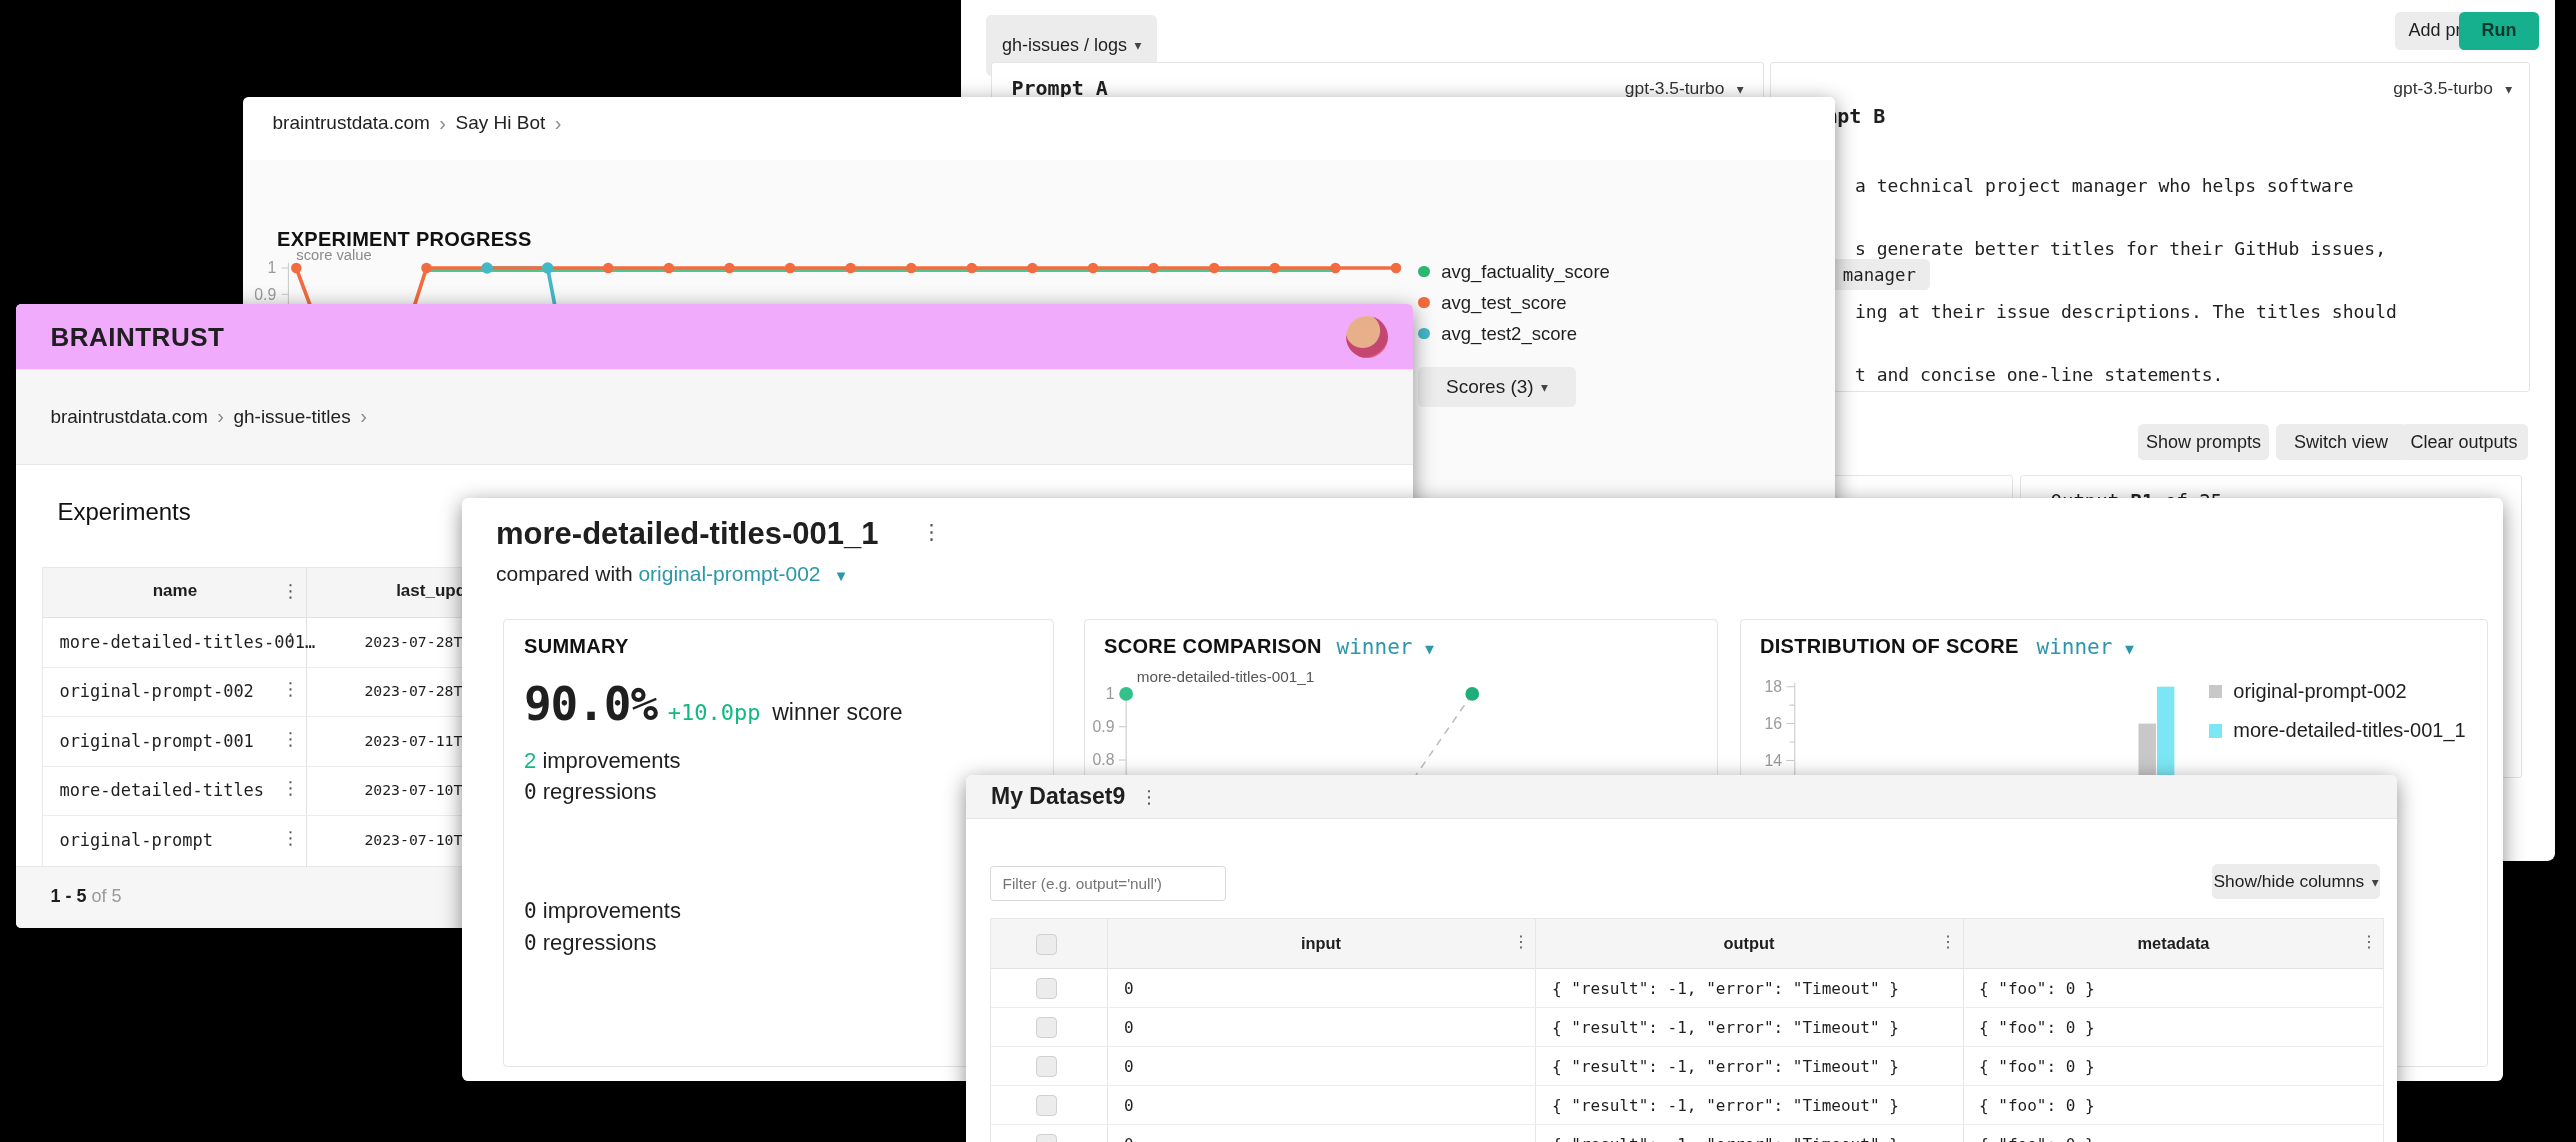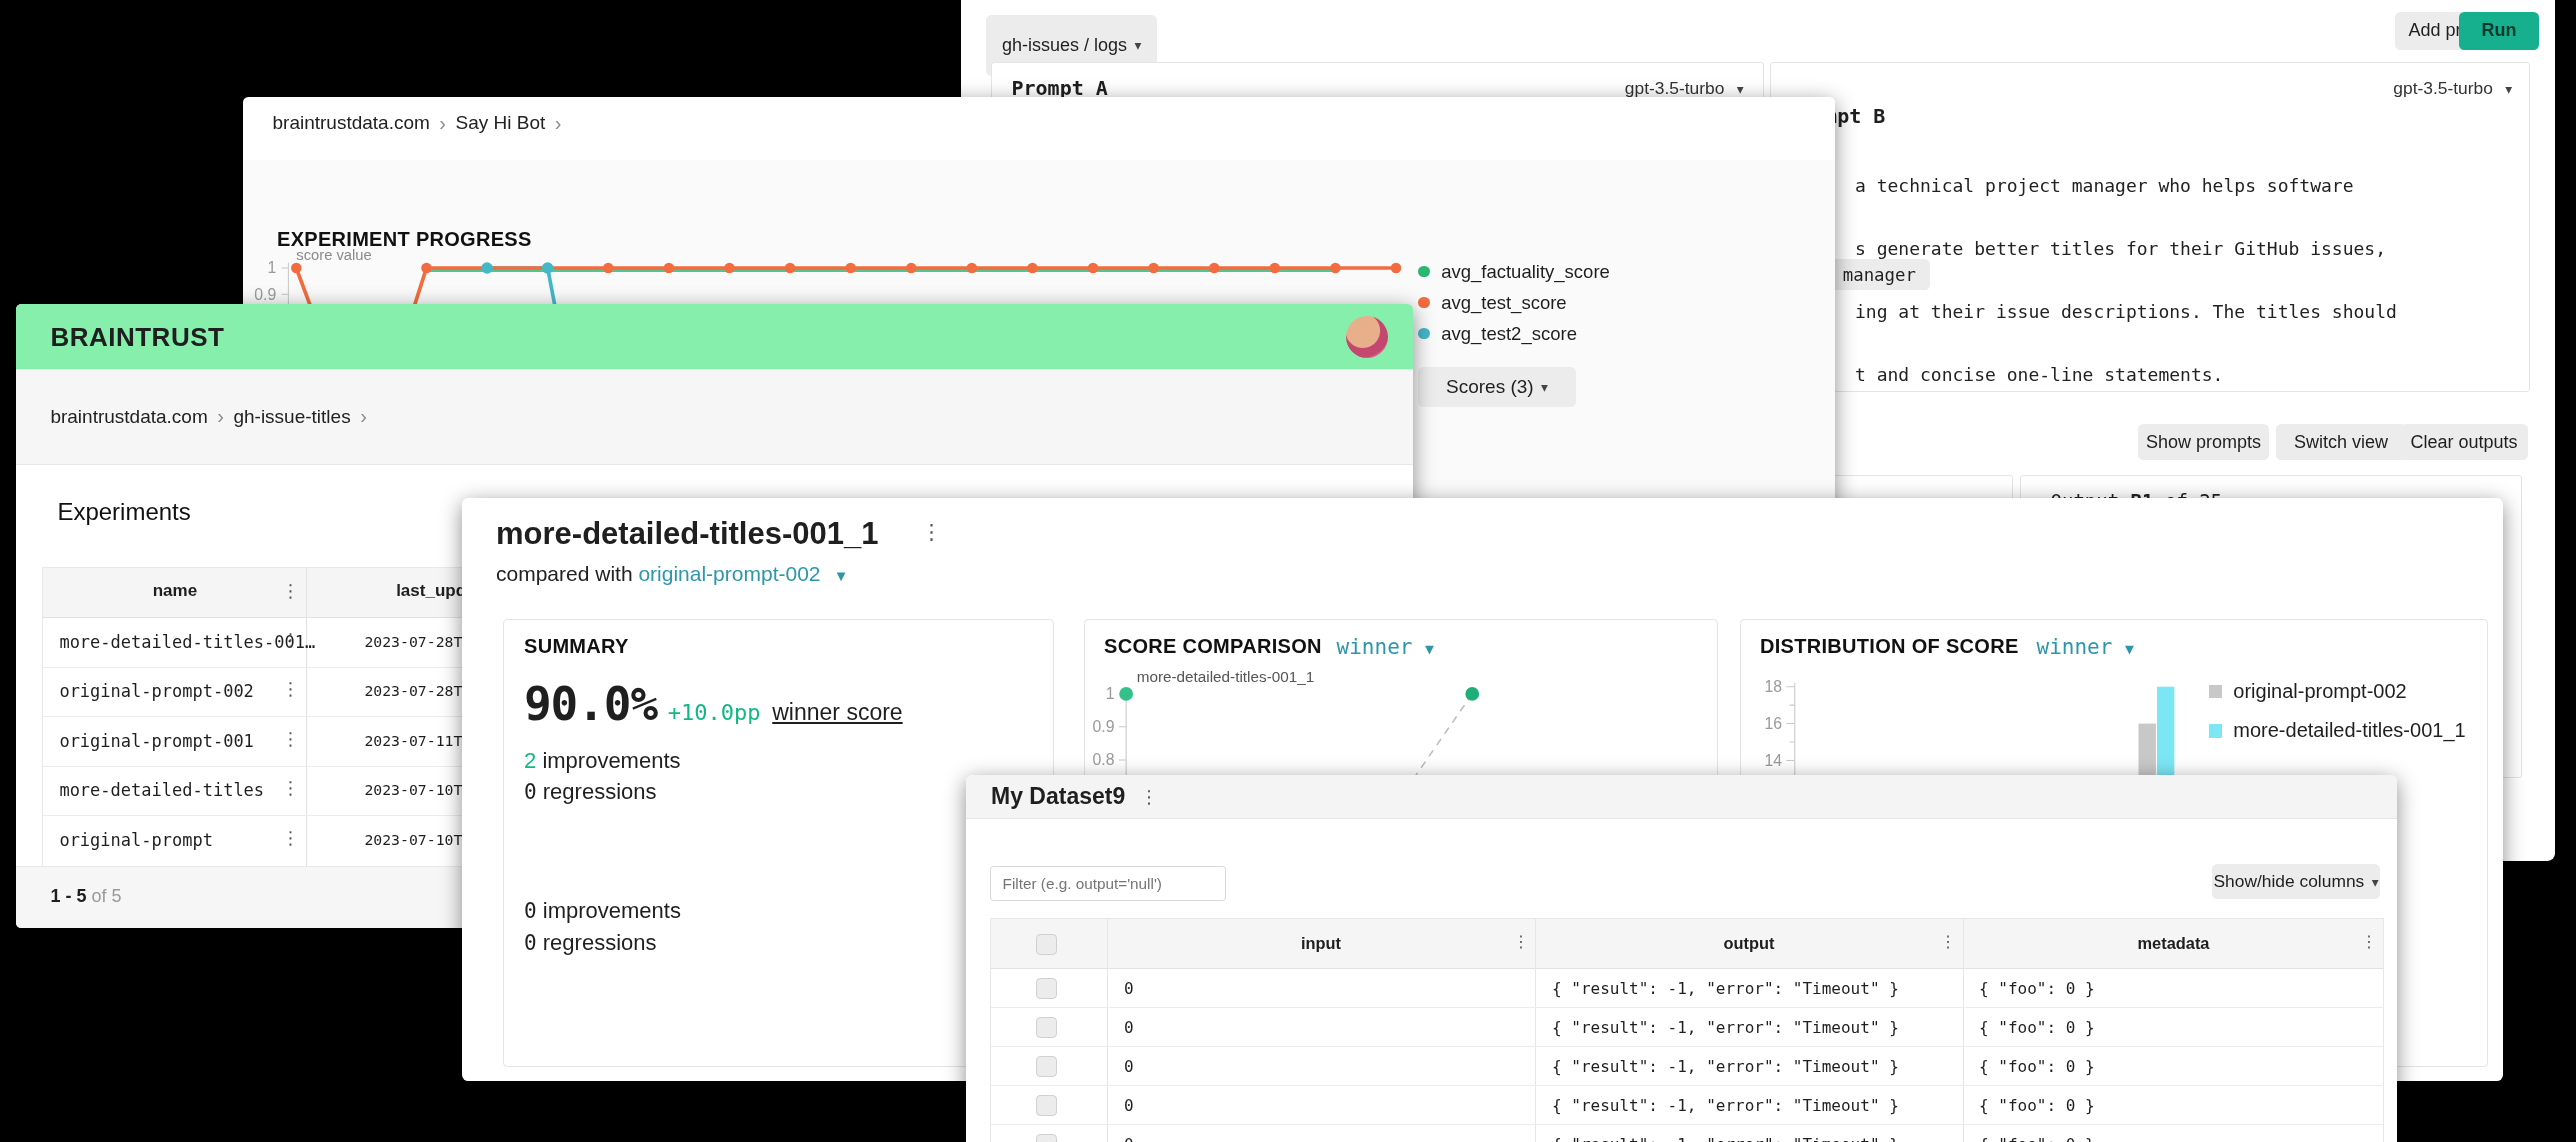--- a/index.html
+++ b/index.html
@@ -149,21 +149,21 @@
       </div>
       <div class="chip" style="margin-top:18px;width:158px;height:40px;font-size:19px;">
         <span>Scores (3)</span>
         <span class="chev">▾</span>
       </div>
     </div>
   </div>
 </div>
 
 <div class="win" id="w-braintrust" style="left:16.4px;top:304px;width:1397px;height:624px;border-radius:5.3px;overflow:hidden;">
-  <div class="abs" style="left:0;top:0;width:100%;height:65px;background:#86efac;">
+  <div class="abs" style="left:0;top:0;width:100%;height:65px;background:#f0abfc;">
     <span class="abs" style="left:34px;top:18px;font-size:26px;font-weight:bold;letter-spacing:0.5px;">BRAINTRUST</span>
     <span class="abs" style="left:1330px;top:11.6px;width:42px;height:42px;border-radius:50%;
                  background:radial-gradient(circle at 40% 35%, #e8b08a 0 45%, #c4476f 48% 72%, #e05a8a 73% 100%);"></span>
   </div>
   <div class="abs gray-band" style="left:0;top:65px;width:100%;height:94px;">
     <div class="abs" style="left:34px;top:35px;font-size:19px;color:#222;display:flex;align-items:center;">
       <span>braintrustdata.com</span>
       <span class="sep">›</span>
       <span>gh-issue-titles</span>
       <span class="sep">›</span>
@@ -224,21 +224,21 @@
       <span>original-prompt-002</span>
       <span class="chev" style="color:#2c97ab;font-size:14.8px;">▼</span>
     </span>
   </div>
 
   <div class="panel" style="left:41px;top:121px;width:549px;height:446px;border-radius:4.2px;">
     <span class="abs h-sm" style="left:20px;top:14.8px;">SUMMARY</span>
     <div class="abs" style="left:20px;top:57px;">
       <span class="mono" style="font-size:46px;font-weight:bold;letter-spacing:-1.1px;">90.0%</span>
       <span class="mono" style="font-size:22px;color:#10b981;margin-left:8.4px;">+10.0pp</span>
-      <span style="font-size:23px;margin-left:9.5px;text-decoration:underline;">winner score</span>
+      <span style="font-size:23px;margin-left:9.5px;">winner score</span>
     </div>
     <div class="abs" style="left:20px;top:128px;font-size:22px;">
       <span style="color:#10b981;">2</span>
       <span>improvements</span>
     </div>
     <div class="abs" style="left:20px;top:159px;font-size:22px;">
       <span class="mono" style="font-size:21px;">0</span>
       <span>regressions</span>
     </div>
     <div class="abs" style="left:20px;top:278px;font-size:22px;">

